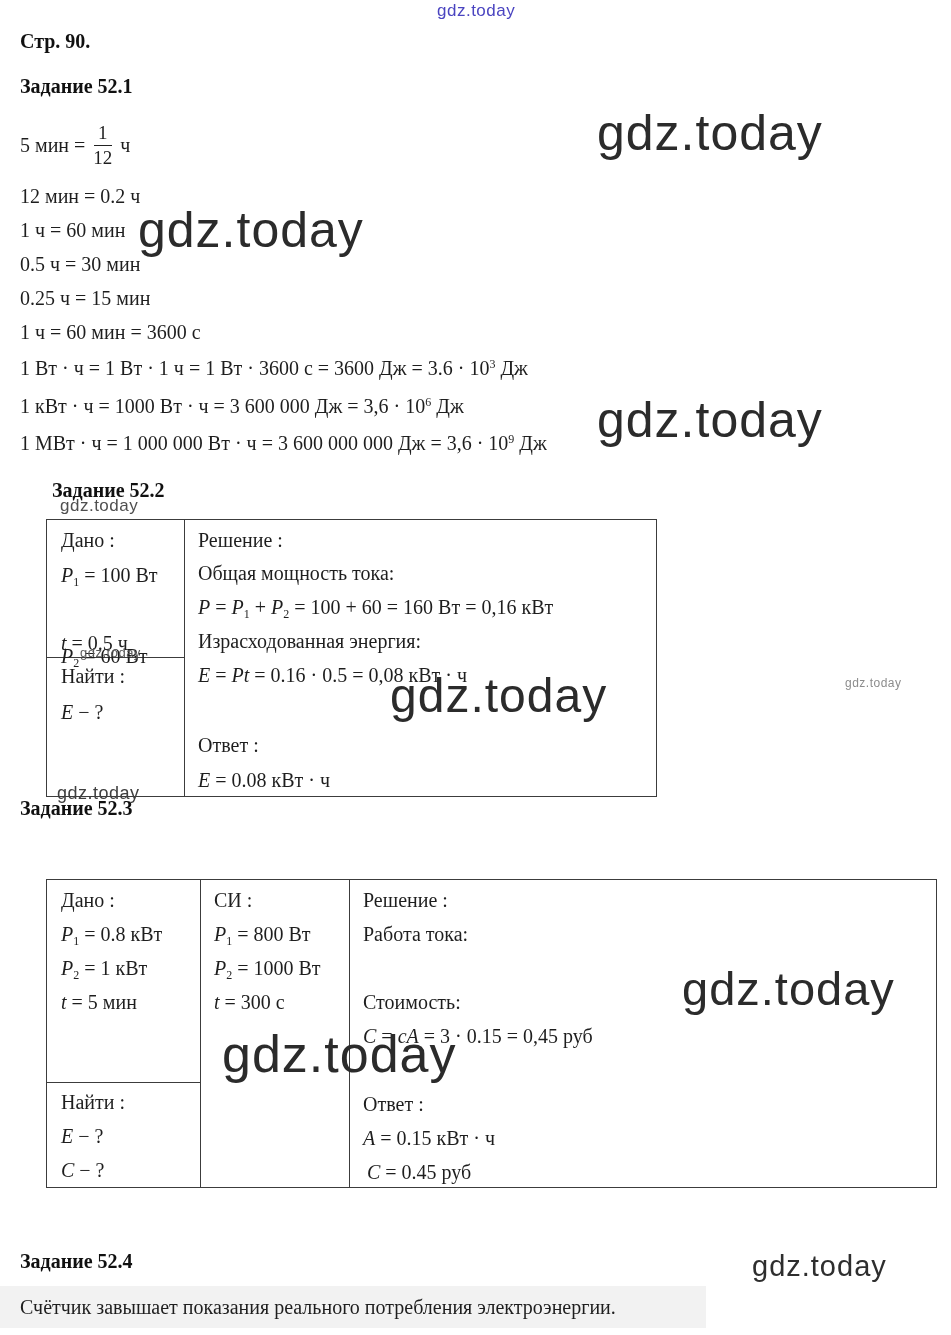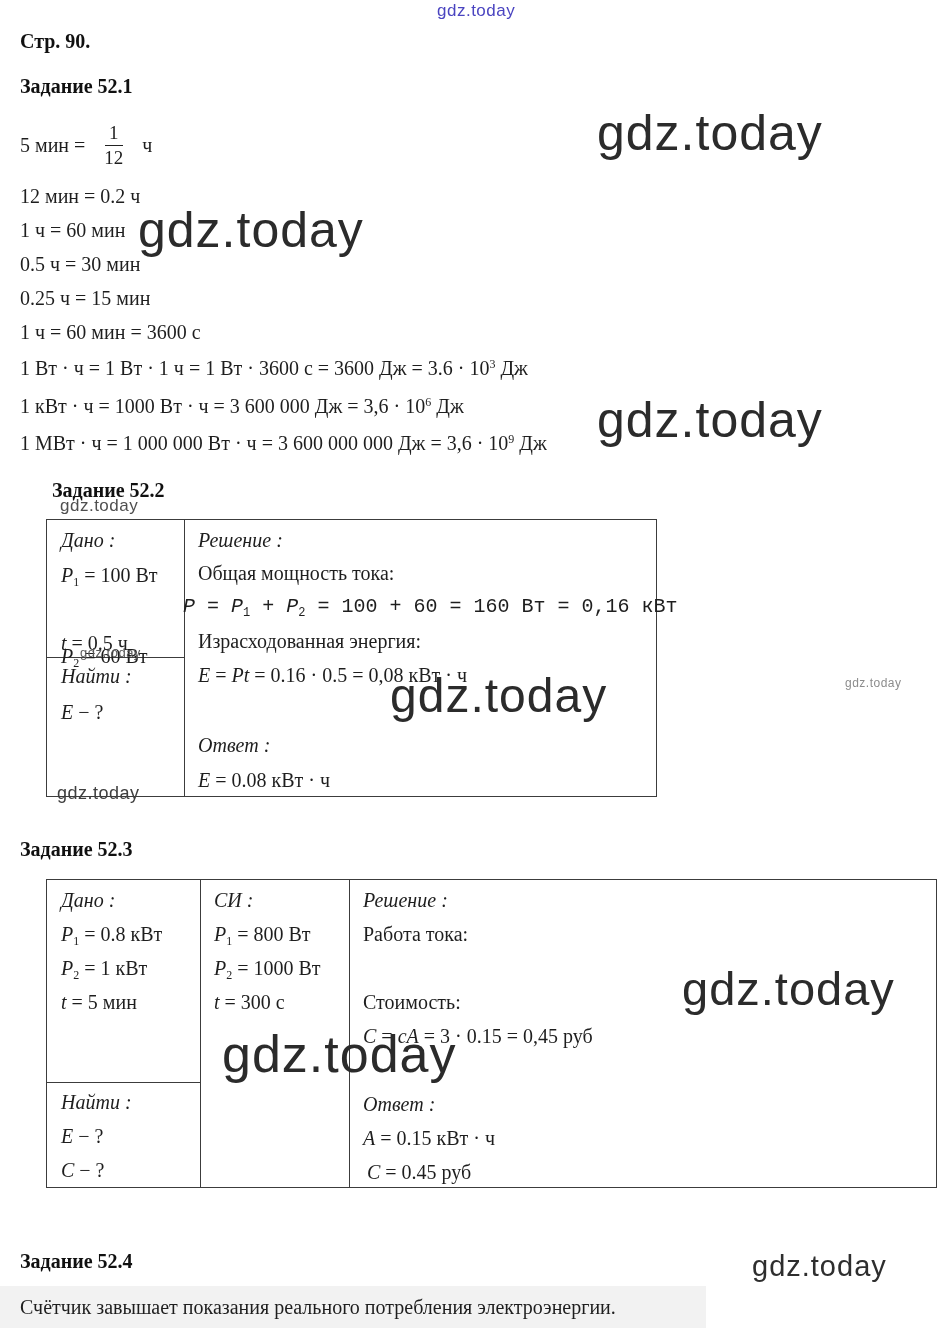--- a/index.html
+++ b/index.html
@@ -13,21 +13,21 @@
   .eq{font-size:20px;line-height:1;}
   .wm{
     position:absolute;white-space:nowrap;line-height:1;
     font-family:"Liberation Sans","DejaVu Sans",sans-serif;
     font-weight:300;letter-spacing:1px;color:#2b2b2b;z-index:5;
   }
   .tbl{position:absolute;border:1px solid #3c3c3c;background:transparent;z-index:1;}
   .col-div{position:absolute;top:0;bottom:0;width:0;border-left:1px solid #3c3c3c;}
   .row-div{position:absolute;height:0;border-top:1px solid #3c3c3c;}
   .cell-text{position:absolute;white-space:nowrap;font-size:20px;line-height:1;}
-  .lbl{font-style:italic;}
+  .lbl{}
   i{font-style:italic;}
   sub,sup{font-size:60%;line-height:0;}
   sub{vertical-align:baseline;position:relative;top:0.35em;}
   sup{vertical-align:baseline;position:relative;top:-0.55em;}
   .frac{
     display:inline-flex;flex-direction:column;align-items:center;
     vertical-align:middle;margin:0 6px;font-size:19px;line-height:1.25;text-align:center;
   }
   .frac .num{border-bottom:1px solid #222;padding:0 4px;}
   .frac .den{padding:0 2px;}
@@ -58,21 +58,21 @@
 <div class="wm" style="left:682px;top:965px;font-size:47px;">gdz.today</div>
 
 <div class="wm" style="left:222px;top:1028px;font-size:52px;">gdz.today</div>
 
 <div class="wm" style="left:752px;top:1252px;font-size:29px;color:#2e2e2e;">gdz.today</div>
 
 <div class="abs heading" style="left:20px;top:31px;">Стр. 90.</div>
 
 <div class="abs heading" style="left:20px;top:76px;">Задание 52.1</div>
 
-<div class="abs eq flexrow" style="left:20px;top:116px;height:58px;gap:11px;">
+<div class="abs eq flexrow" style="left:20px;top:116px;height:58px;">
   <span>5 мин =</span>
   <span class="frac">
     <span class="num">1</span>
     <span class="den">12</span>
   </span>
   <span>ч</span>
 </div>
 
 <div class="abs eq" style="left:20px;top:186px;">12 мин = 0.2 ч</div>
 <div class="abs eq" style="left:20px;top:220px;">1 ч = 60 мин</div>
@@ -91,28 +91,28 @@
 
   <div class="cell-text lbl" style="left:14px;top:10px;">Дано :</div>
   <div class="cell-text" style="left:14px;top:45px;"><i>P</i><sub>1</sub> = 100 Вт</div>
   <div class="cell-text" style="left:14px;top:79px;margin-top:47px;"><i>P</i><sub>2</sub> = 60 Вт</div>
   <div class="cell-text" style="left:14px;top:113px;"><i>t</i> = 0.5 ч</div>
   <div class="cell-text lbl" style="left:14px;top:146px;">Найти :</div>
   <div class="cell-text" style="left:14px;top:182px;"><i>E</i> − ?</div>
 
   <div class="cell-text lbl" style="left:151px;top:10px;">Решение :</div>
   <div class="cell-text" style="left:151px;top:43px;">Общая мощность тока:</div>
-  <div class="cell-text" style="left:136px;top:77px;font-family:Liberation Mono, monospace;"><i>P</i> = <i>P</i><sub>1</sub> + <i>P</i><sub>2</sub> = 100 + 60 = 160 Вт = 0,16 кВт</div>
+  <div class="cell-text" style="left:151px;top:77px;"><i>P</i> = <i>P</i><sub>1</sub> + <i>P</i><sub>2</sub> = 100 + 60 = 160 Вт = 0,16 кВт</div>
   <div class="cell-text" style="left:151px;top:111px;">Израсходованная энергия:</div>
   <div class="cell-text" style="left:151px;top:145px;"><i>E</i> = <i>Pt</i> = 0.16 · 0.5 = 0,08 кВт · ч</div>
   <div class="cell-text lbl" style="left:151px;top:215px;">Ответ :</div>
   <div class="cell-text" style="left:151px;top:250px;"><i>E</i> = 0.08 кВт · ч</div>
 </div>
 
-<div class="abs heading" style="left:20px;top:839px;">Задание 52.3</div>
+<div class="abs heading" style="left:20px;top:798px;">Задание 52.3</div>
 
 <div class="tbl" style="left:46px;top:879px;width:889px;height:307px;">
   <div class="col-div" style="left:153px;"></div>
   <div class="col-div" style="left:302px;"></div>
   <div class="row-div" style="left:0;width:153px;top:202px;"></div>
 
   <div class="cell-text lbl" style="left:14px;top:10px;">Дано :</div>
   <div class="cell-text" style="left:14px;top:44px;"><i>P</i><sub>1</sub> = 0.8 кВт</div>
   <div class="cell-text" style="left:14px;top:78px;"><i>P</i><sub>2</sub> = 1 кВт</div>
   <div class="cell-text" style="left:14px;top:112px;"><i>t</i> = 5 мин</div>

